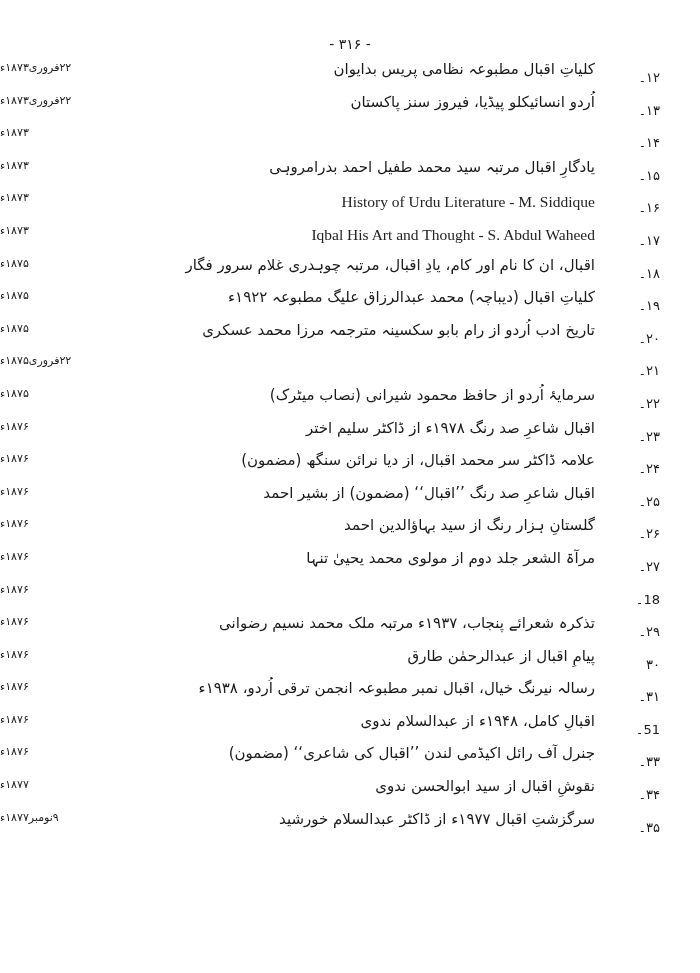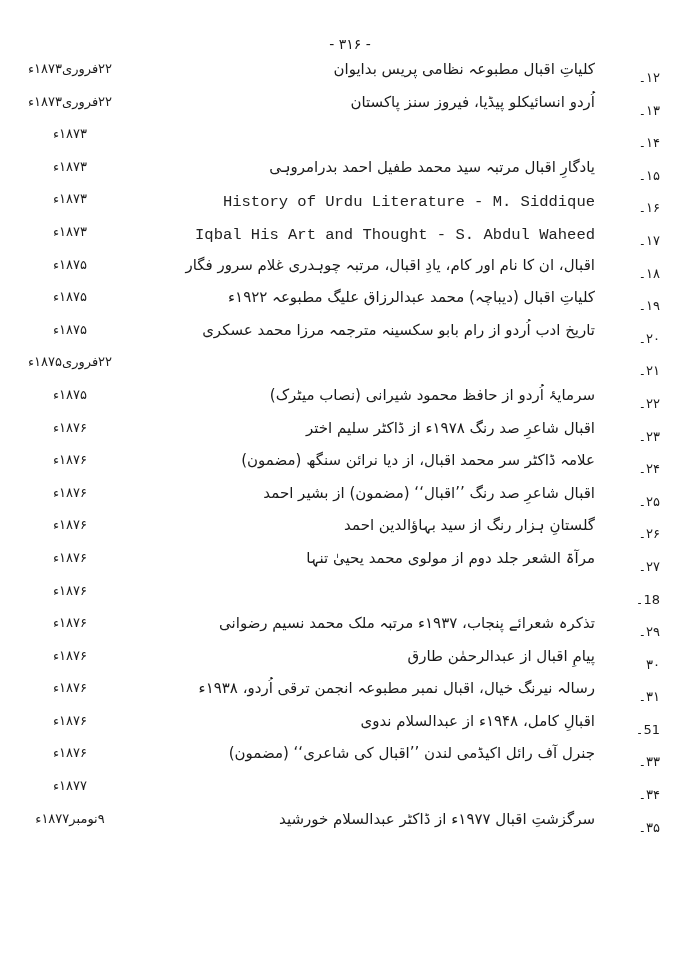--- a/index.html
+++ b/index.html
@@ -46,33 +46,33 @@
       right: 105px;
       top: 2px;
       direction: rtl;
       text-align: right;
       font-family: "DejaVu Sans", sans-serif;
       font-size: 15px;
       white-space: nowrap;
     }
     .entry .title.en {
       direction: ltr;
-      font-family: Liberation Mono, monospace;
+      font-family: Liberation Serif, serif;
       font-size: 15.5px;
       top: 5px;
       color: #222;
     }
     .entry .date {
       position: absolute;
       left: 0;
       width: 140px;
       top: 3px;
       direction: rtl;
-      text-align: center;
-      font-size: 13px;
+      text-align: left;
+      font-size: 11px;
       white-space: nowrap;
     }
   </style>
 </head>
 <body>
 
 <div>
   <div class="page-number">- ۳۱۶ -</div>
 
   <div class="entries">
@@ -178,20 +178,21 @@
       <span class="title">اقبالِ کامل، ۱۹۴۸ء از عبدالسلام ندوی</span>
       <span class="date">۱۸۷۶ء</span>
     </div>
     <div class="entry">
       <span class="num">۳۳۔</span>
       <span class="title">جنرل آف رائل اکیڈمی لندن ’’اقبال کی شاعری‘‘ (مضمون)</span>
       <span class="date">۱۸۷۶ء</span>
     </div>
     <div class="entry">
       <span class="num">۳۴۔</span>
+      <span class="title">نقوشِ اقبال از سید ابوالحسن ندوی</span>
       <span class="date">۱۸۷۷ء</span>
     </div>
     <div class="entry">
       <span class="num">۳۵۔</span>
       <span class="title">سرگزشتِ اقبال ۱۹۷۷ء از ڈاکٹر عبدالسلام خورشید</span>
       <span class="date">۹نومبر۱۸۷۷ء</span>
     </div>
   </div>
 </div>
 

